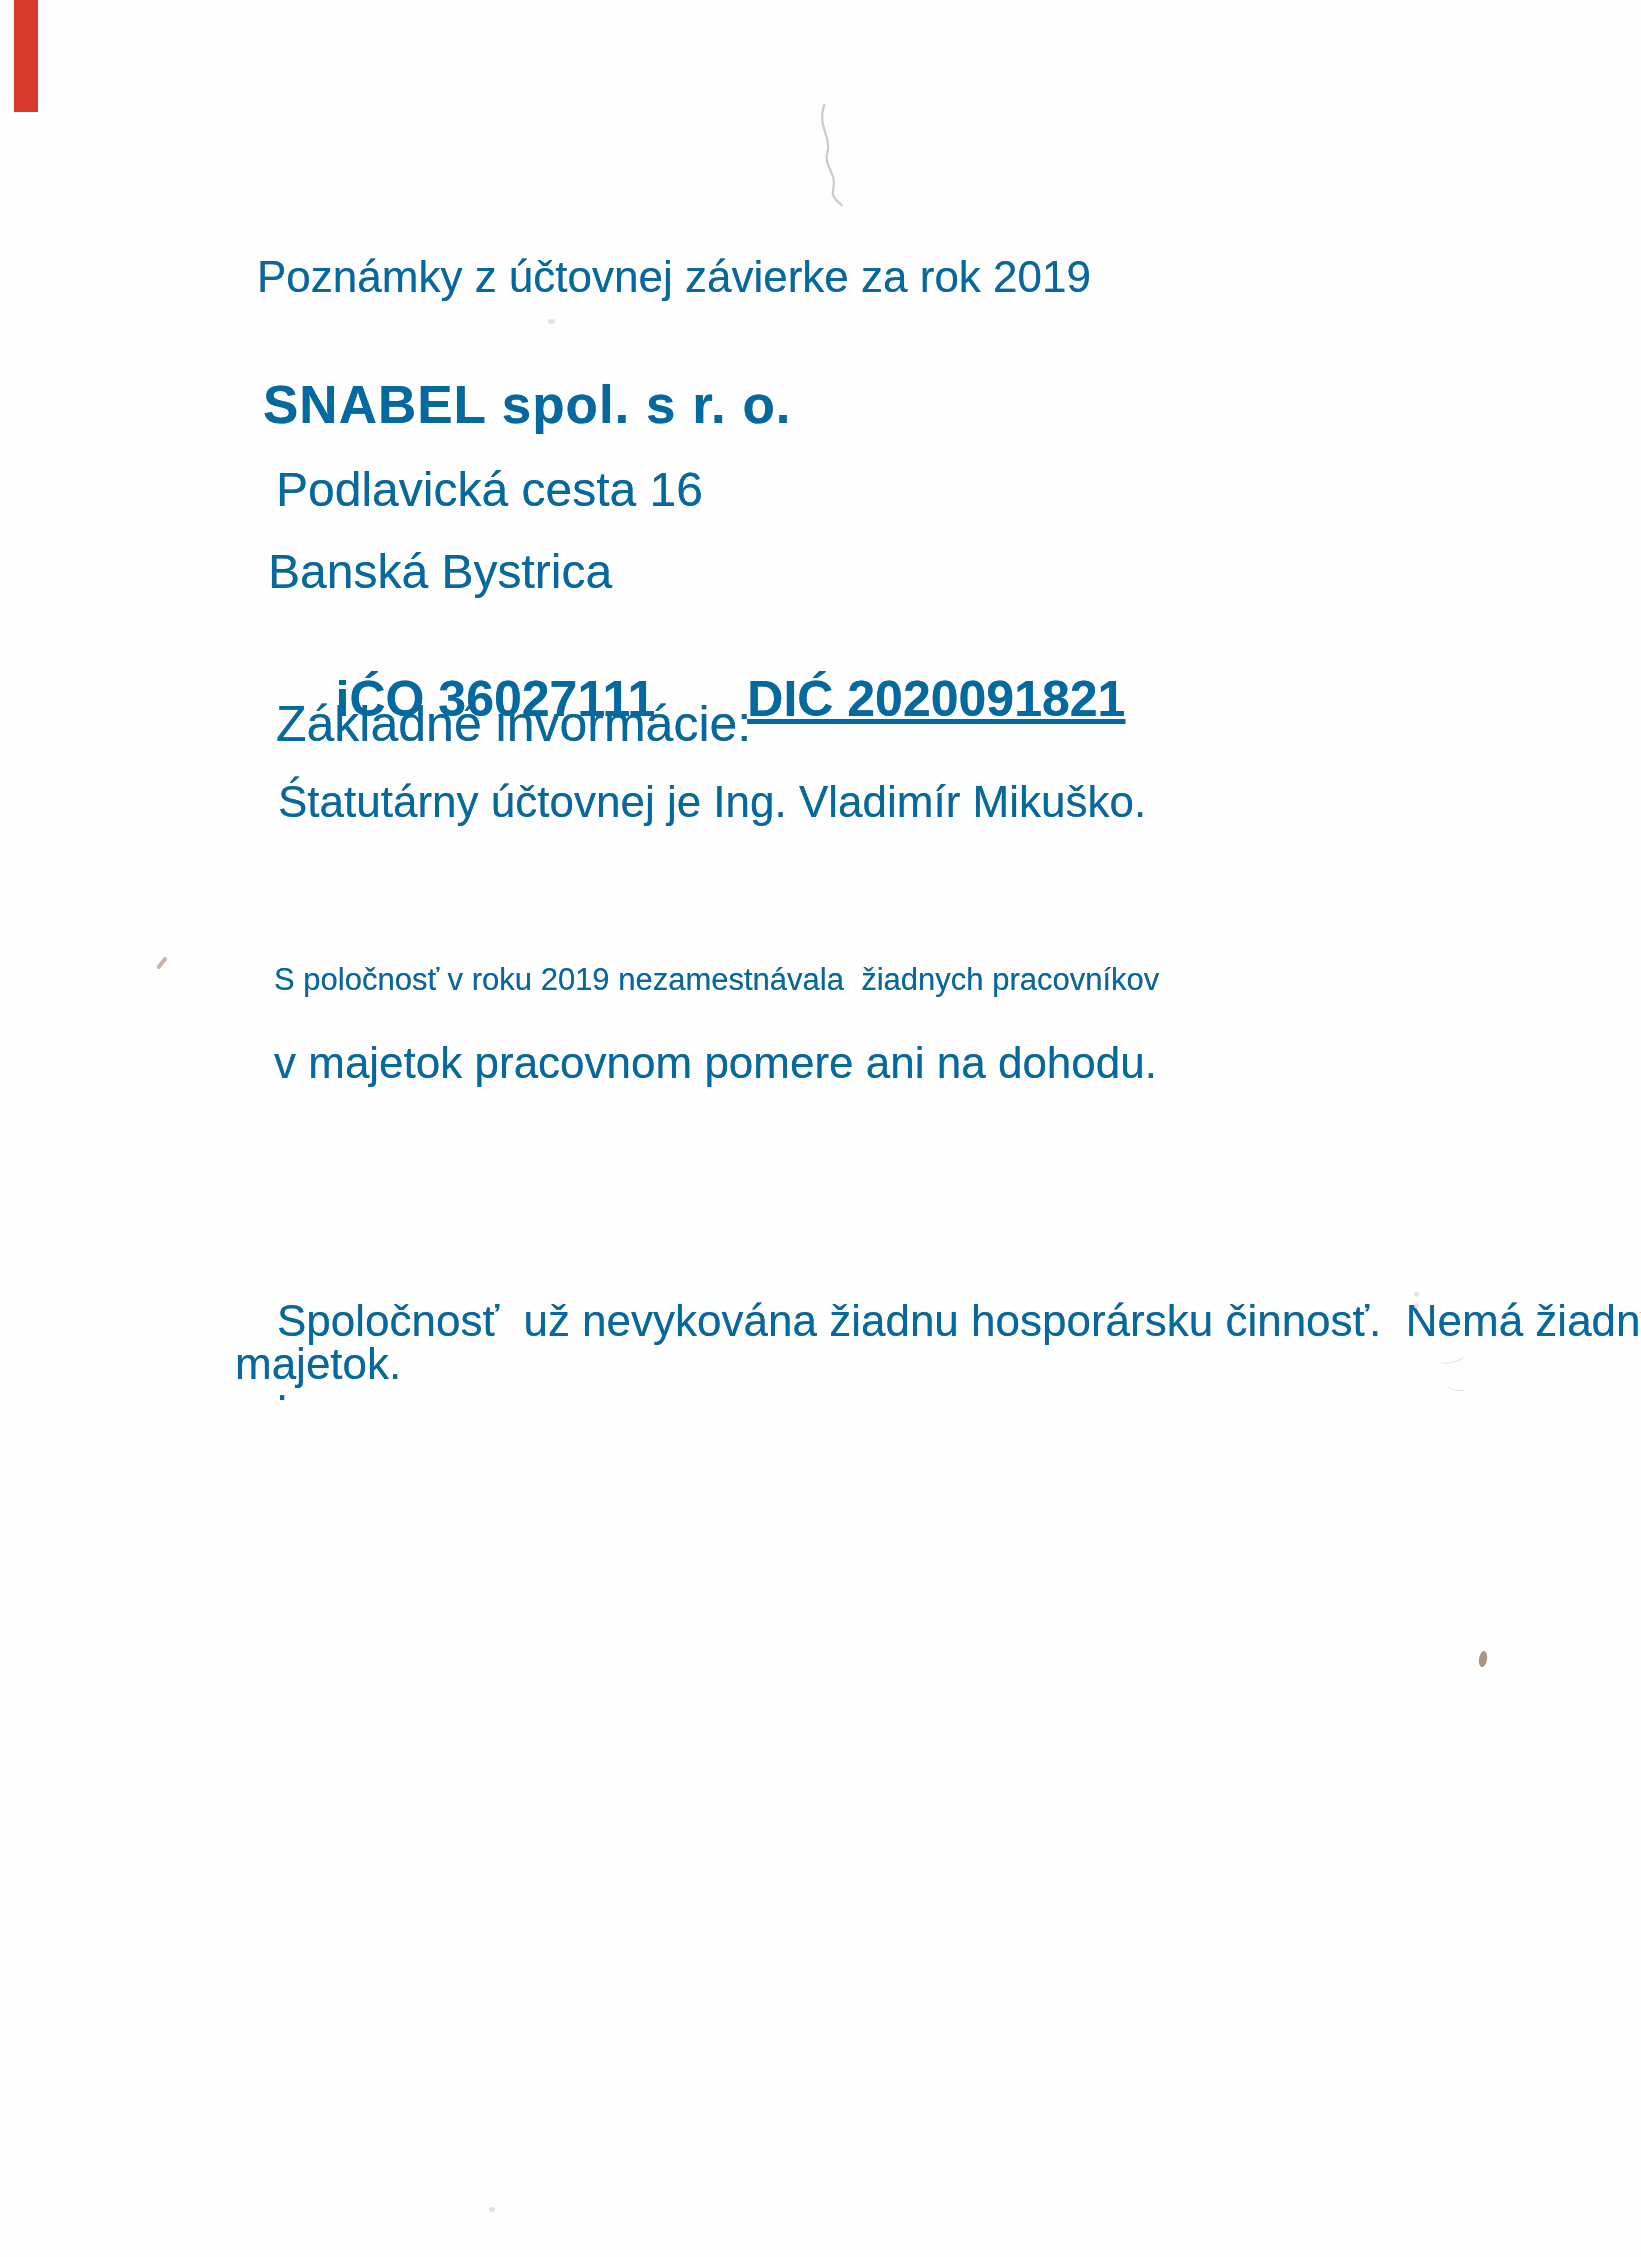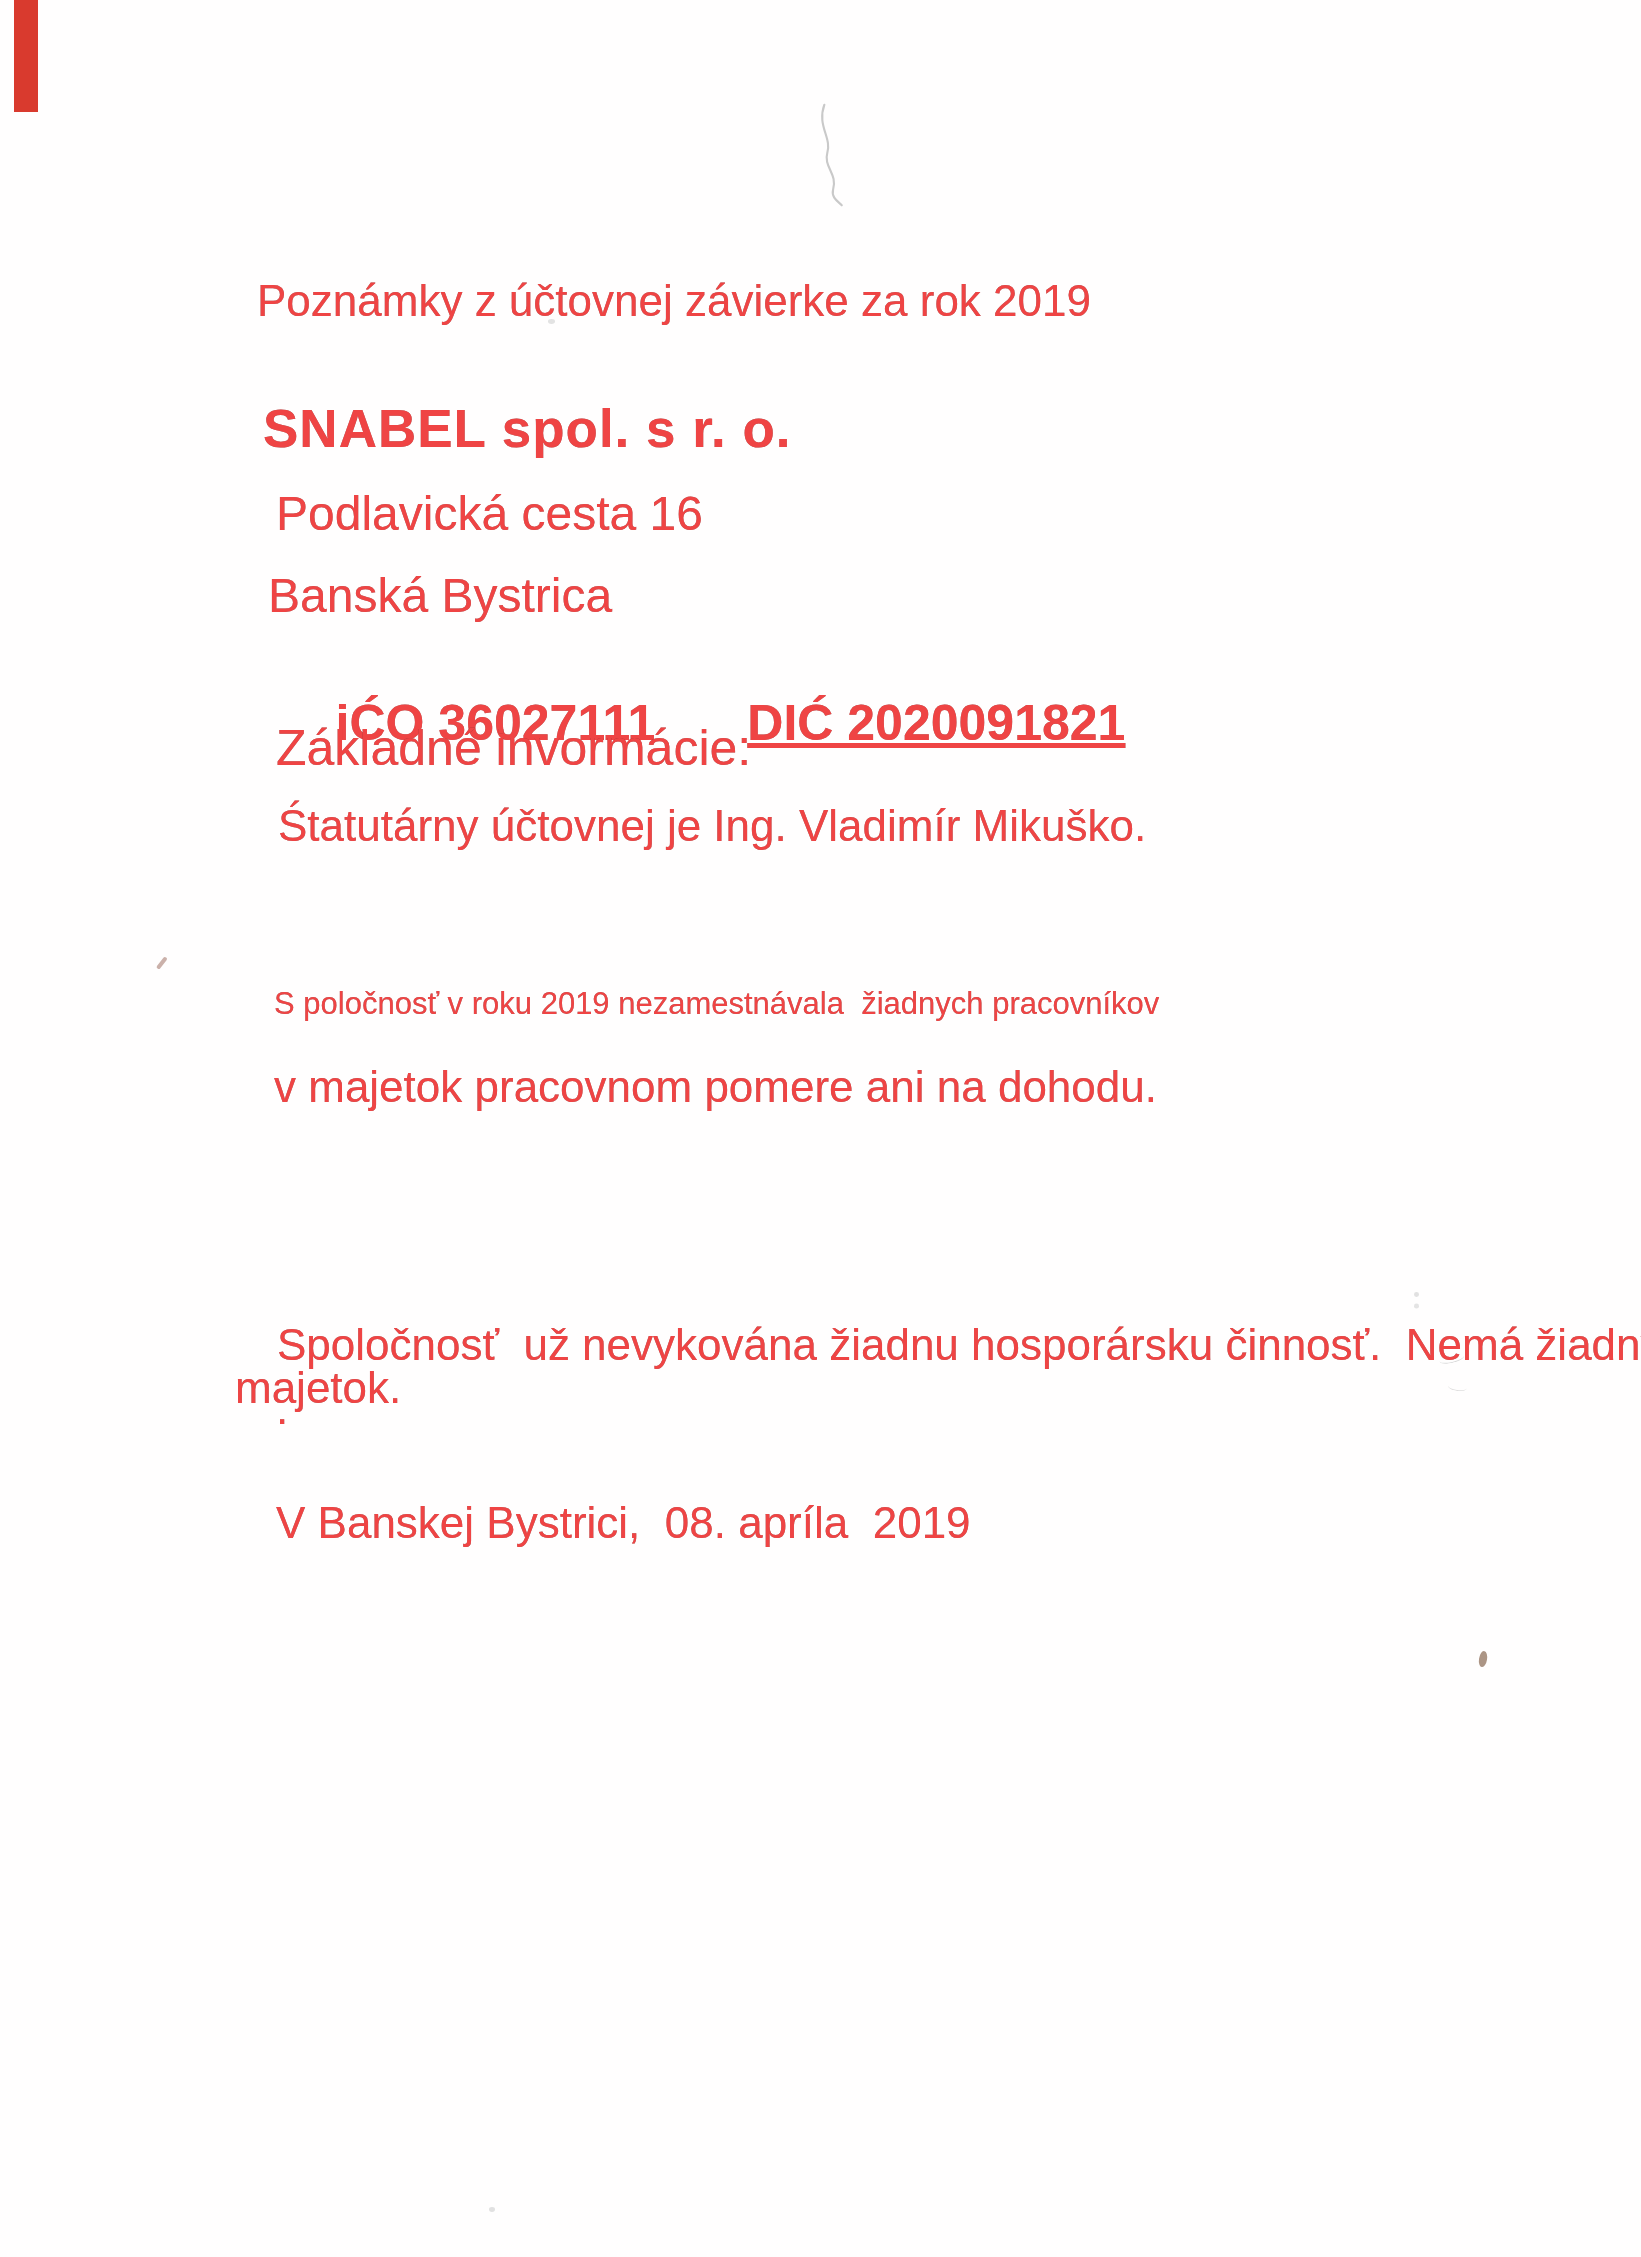--- a/index.html
+++ b/index.html
@@ -13,23 +13,22 @@
     height: 2257px;
     background: #fffefe;
     overflow: hidden;
     font-family: "Liberation Sans", sans-serif;
     color: #222222;
   }
   .t {
     position: absolute;
     white-space: pre;
     line-height: 1;
-    color: #ef4444;
+    color: #0369a1;
     text-shadow: 0 0 0.6px rgba(40,40,40,0.55);
-    margin-top: 24px;
   }
   .title        { left: 257px; top: 255px; font-size: 44px; }
   .company      { left: 263px; top: 378px; font-size: 53px; font-weight: 700; letter-spacing: 1px; }
   .addr1        { left: 276px; top: 466px; font-size: 48px; }
   .addr2        { left: 268px; top: 548px; font-size: 48px; }
   .ids          { left: 280px; top: 624px; font-size: 50px; font-weight: 700; }
   .ids .dic     { margin-left: 92px; text-decoration: underline; }
   .heading      { left: 276px; top: 699px; font-size: 50px; }
   .statutory    { left: 278px; top: 780px; font-size: 44px; }
   .para1a       { left: 274px; top: 964px; font-size: 31px; }
@@ -87,21 +86,20 @@
   <div class="t statutory">Śtatutárny účtovnej je Ing. Vladimír Mikuško.</div>
 
   <div class="t para1a">S poločnosť v roku 2019 nezamestnávala  žiadnych pracovníkov</div>
   <div class="t para1b">v majetok pracovnom pomere ani na dohodu.</div>
 
   <div class="t para2a">Spoločnosť  už nevykována žiadnu hosporársku činnosť.  Nemá žiadny</div>
   <div class="t para2b">majetok.</div>
 
   <div class="t straydot">.</div>
 
-  <div class="t closing">V Banskej Bystrici,  08. apríla  2019</div>
 
   <div class="artifact dot-faint"></div>
   <div class="artifact tick-left"></div>
   <div class="artifact smudge-a"></div>
   <div class="artifact smudge-b"></div>
   <div class="artifact smudge-c"></div>
   <div class="artifact speck-brown"></div>
   <div class="artifact speck-btm"></div>
 
 </div>

